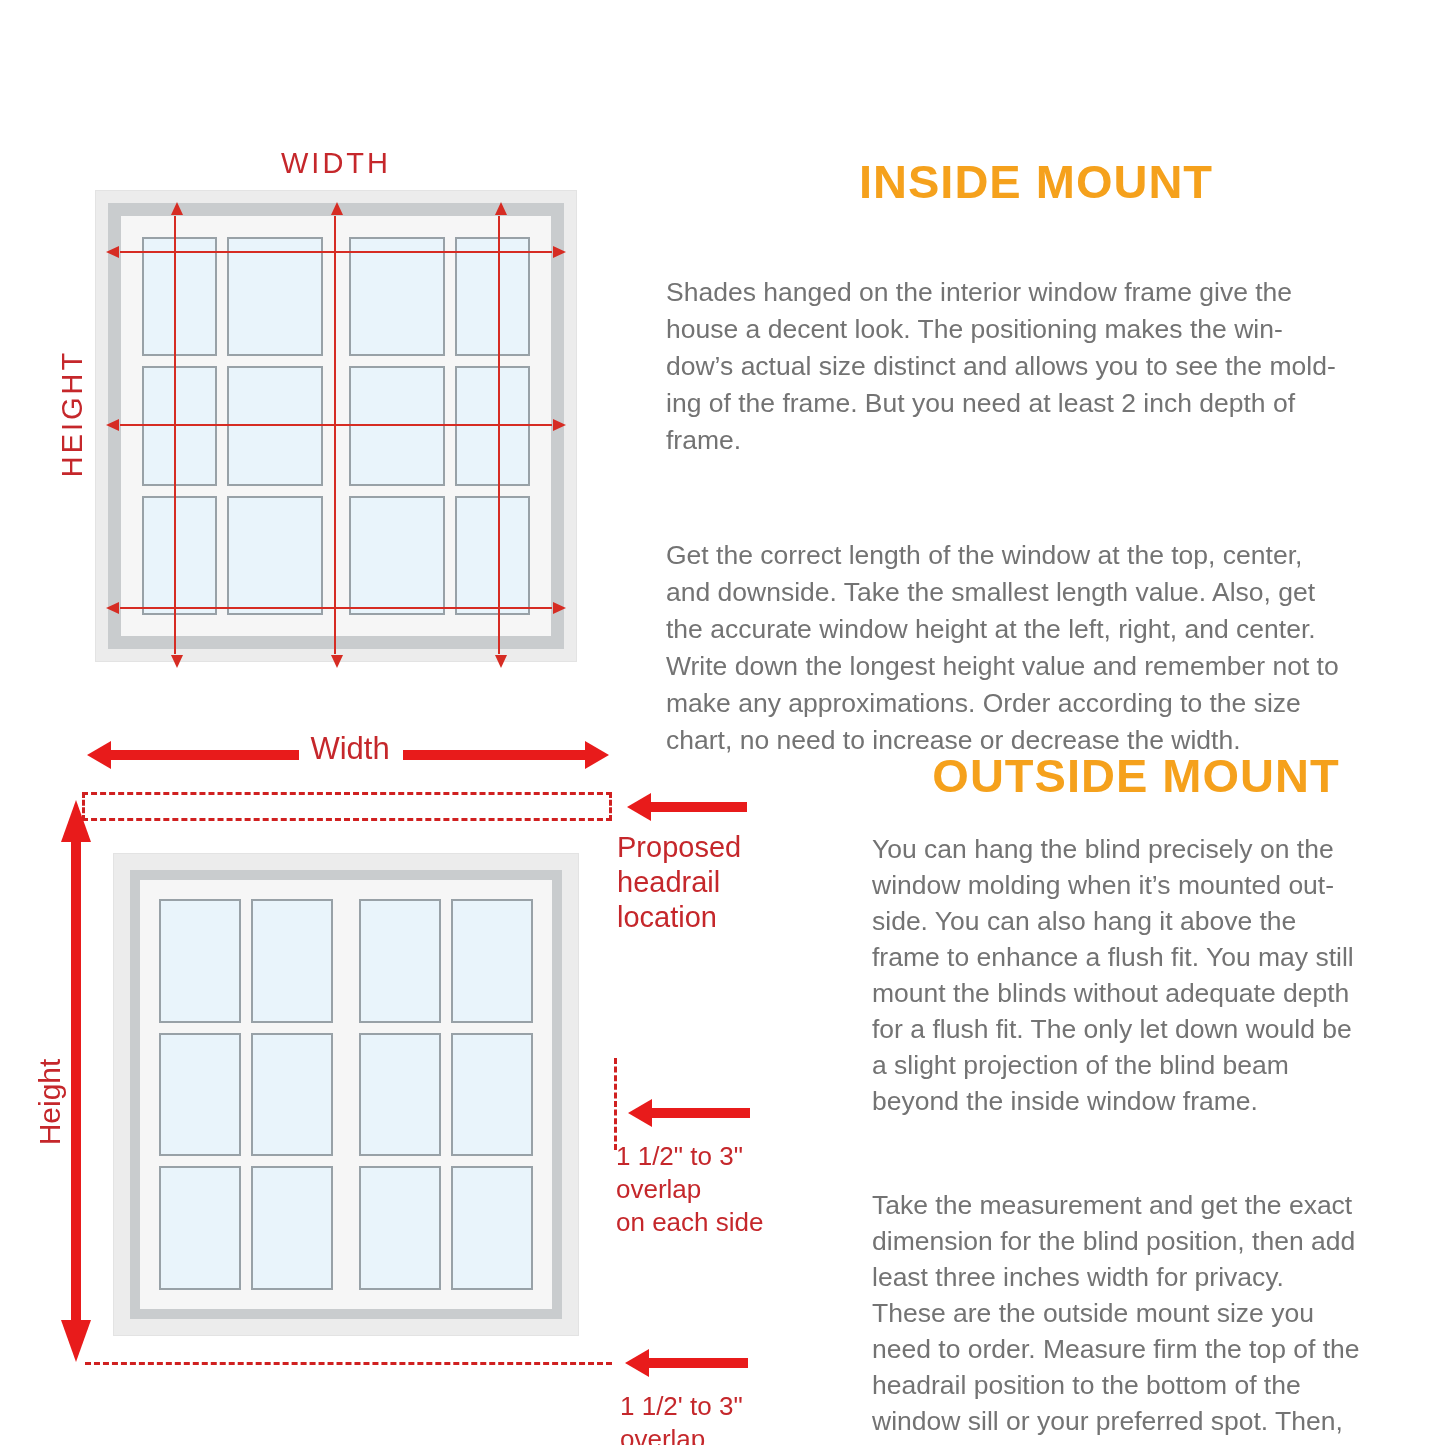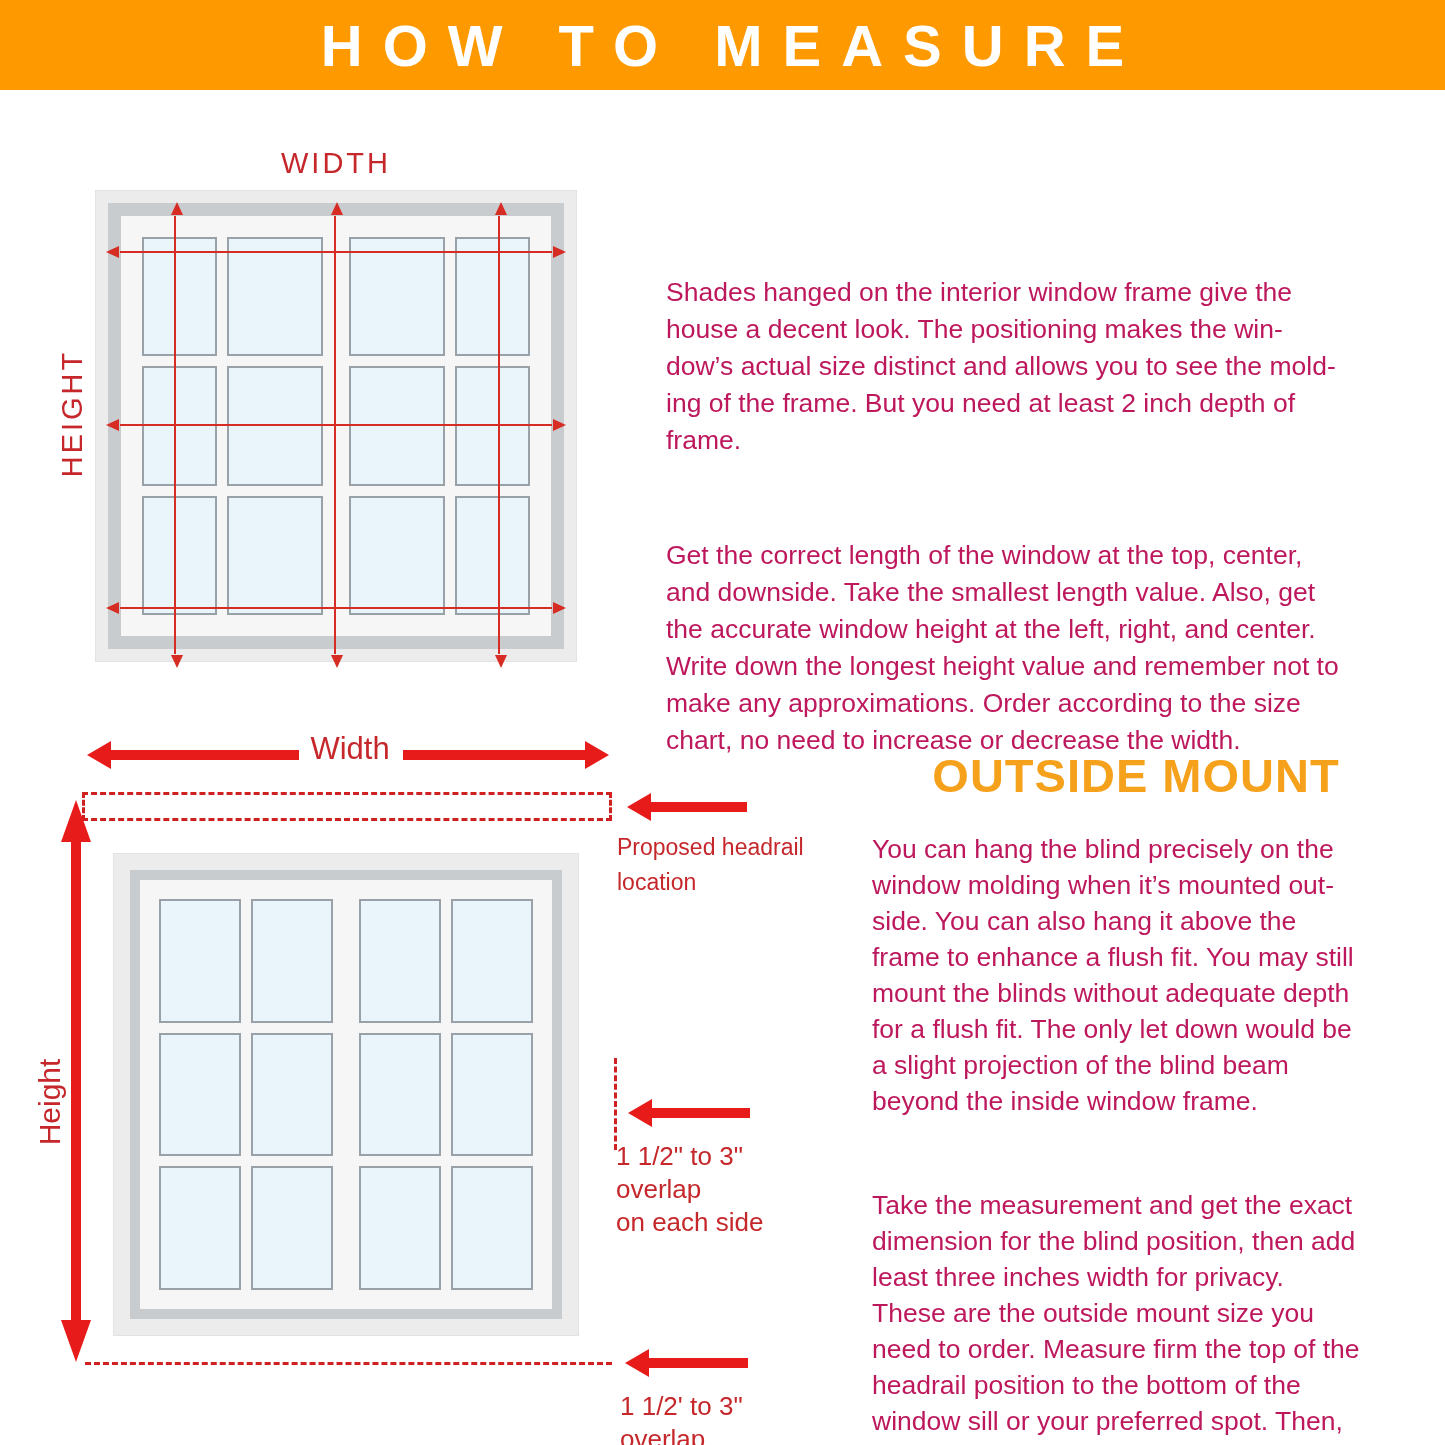--- a/index.html
+++ b/index.html
@@ -69,46 +69,43 @@
   
   .dash-rect{ position:absolute; border:3px dashed #D02020; }
   .dash-hline{ position:absolute; height:0; border-top:3px dashed #D02020; }
   .dash-vline{ position:absolute; width:0; border-left:3px dashed #D02020; }
 
   
   .mount-head{ position:absolute; color:#F5A11C; font-weight:bold; font-size:47px;
     letter-spacing:1px; text-align:center; white-space:nowrap; }
   .head-inside{ left:666px; top:154px; width:740px; }
   .head-outside{ left:862px; top:748px; width:548px; }
-  .body-col{ position:absolute; color:#be185d; font-size:26.5px; white-space:pre-line; }
+  .body-col{ position:absolute; color:#737373; font-size:26.5px; white-space:pre-line; }
   .col-inside{ left:666px; top:237px; width:748px; line-height:37px; }
   .col-outside{ left:872px; top:795px; width:560px; line-height:36px; }
   .col-inside p:first-child{ margin-bottom:41px; }
   .col-outside p:first-child{ margin-bottom:32px; }
 
   
   .width-lbl-top{ left:95px; top:147px; width:482px; text-align:center;
     font-size:29px; letter-spacing:3px; }
   .height-lbl-top{ left:-18px; top:397px; width:180px; font-size:29px; letter-spacing:3px; }
 
   
   .width-lbl-bot{ left:300px; top:731px; width:100px; text-align:center; font-size:31px; }
   .height-lbl-bot{ left:-40px; top:1085px; width:180px; font-size:30px; }
-  .headrail-lbl{ left:617px; top:830px; width:220px; font-size:23px; line-height:35px; }
+  .headrail-lbl{ left:617px; top:830px; width:220px; font-size:29px; line-height:35px; }
   .side-overlap-lbl{ left:616px; top:1140px; width:215px; font-size:26px; line-height:33px; }
   .bottom-overlap-lbl{ left:620px; top:1390px; width:215px; font-size:26px; line-height:33px; }
 </style>
 </head>
 <body>
 
 <div class="page">
 
-  <header class="banner">
-    <h1>HOW TO MEASURE</h1>
-  </header>
 
   <div class="lbl width-lbl-top">WIDTH</div>
   <div class="lbl rot height-lbl-top">HEIGHT</div>
 
   <div class="window win-top">
     <div class="bevel">
       <div class="inner">
         <div class="sash sash-l">
           <div class="pane"></div>
           <div class="pane"></div>
@@ -130,20 +127,21 @@
     </div>
   </div>
 
   <div class="ta-v" style="left:174px; top:216px; height:438px;"></div>
   <div class="ta-v" style="left:334px; top:216px; height:438px;"></div>
   <div class="ta-v" style="left:498px; top:216px; height:438px;"></div>
   <div class="ta-h" style="left:120px; top:251px; width:432px;"></div>
   <div class="ta-h" style="left:120px; top:424px; width:432px;"></div>
   <div class="ta-h" style="left:120px; top:607px; width:432px;"></div>
 
+  <h2 class="mount-head head-inside">INSIDE MOUNT</h2>
   <div class="body-col col-inside">
     <p>Shades hanged on the interior window frame give the
 house a decent look. The positioning makes the win-
 dow’s actual size distinct and allows you to see the mold-
 ing of the frame. But you need at least 2 inch depth of
 frame.</p>
     <p>Get the correct length of the window at the top, center,
 and downside. Take the smallest length value. Also, get
 the accurate window height at the left, right, and center.
 Write down the longest height value and remember not to

